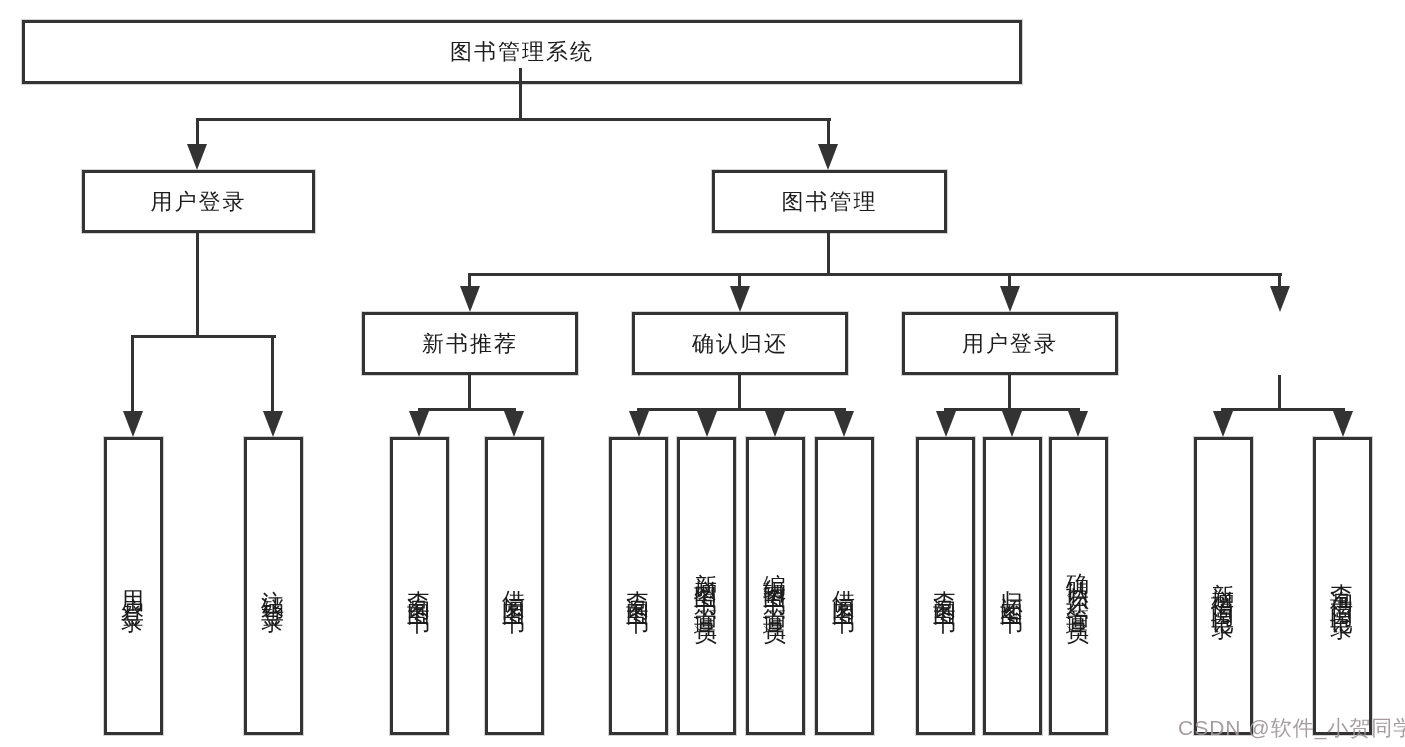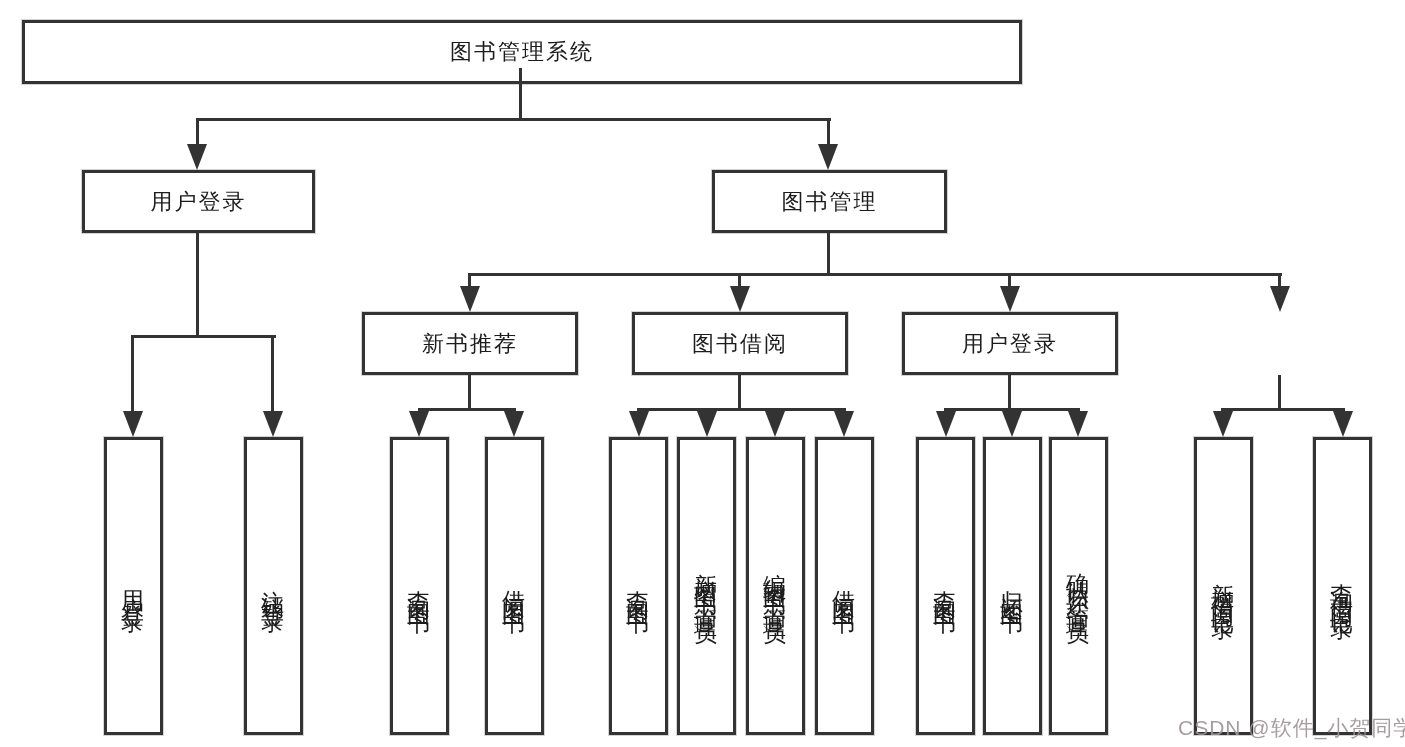--- a/index.html
+++ b/index.html
@@ -36,21 +36,21 @@
 <div class="stage">
 
   <div class="node" style="left:22px;top:20px;width:1000px;height:64px;">图书管理系统</div>
 
   <div class="node" style="left:82px;top:170px;width:233px;height:63px;">用户登录</div>
 
   <div class="node" style="left:712px;top:170px;width:235px;height:63px;">图书管理</div>
 
   <div class="node" style="left:362px;top:312px;width:216px;height:63px;">新书推荐</div>
 
-  <div class="node" style="left:632px;top:312px;width:216px;height:63px;">图书借阅</div>
+  <div class="node" style="left:632px;top:312px;width:216px;height:63px;">确认归还</div>
 
   <div class="node" style="left:902px;top:312px;width:216px;height:63px;">用户登录</div>
 
 
   <div class="node leaf" style="left:104px;top:437px;width:59px;height:298px;">用户登录</div>
 
   <div class="node leaf" style="left:244px;top:437px;width:59px;height:298px;">注销登录</div>
 
   <div class="node leaf" style="left:390px;top:437px;width:59px;height:298px;">查询图书</div>
 

